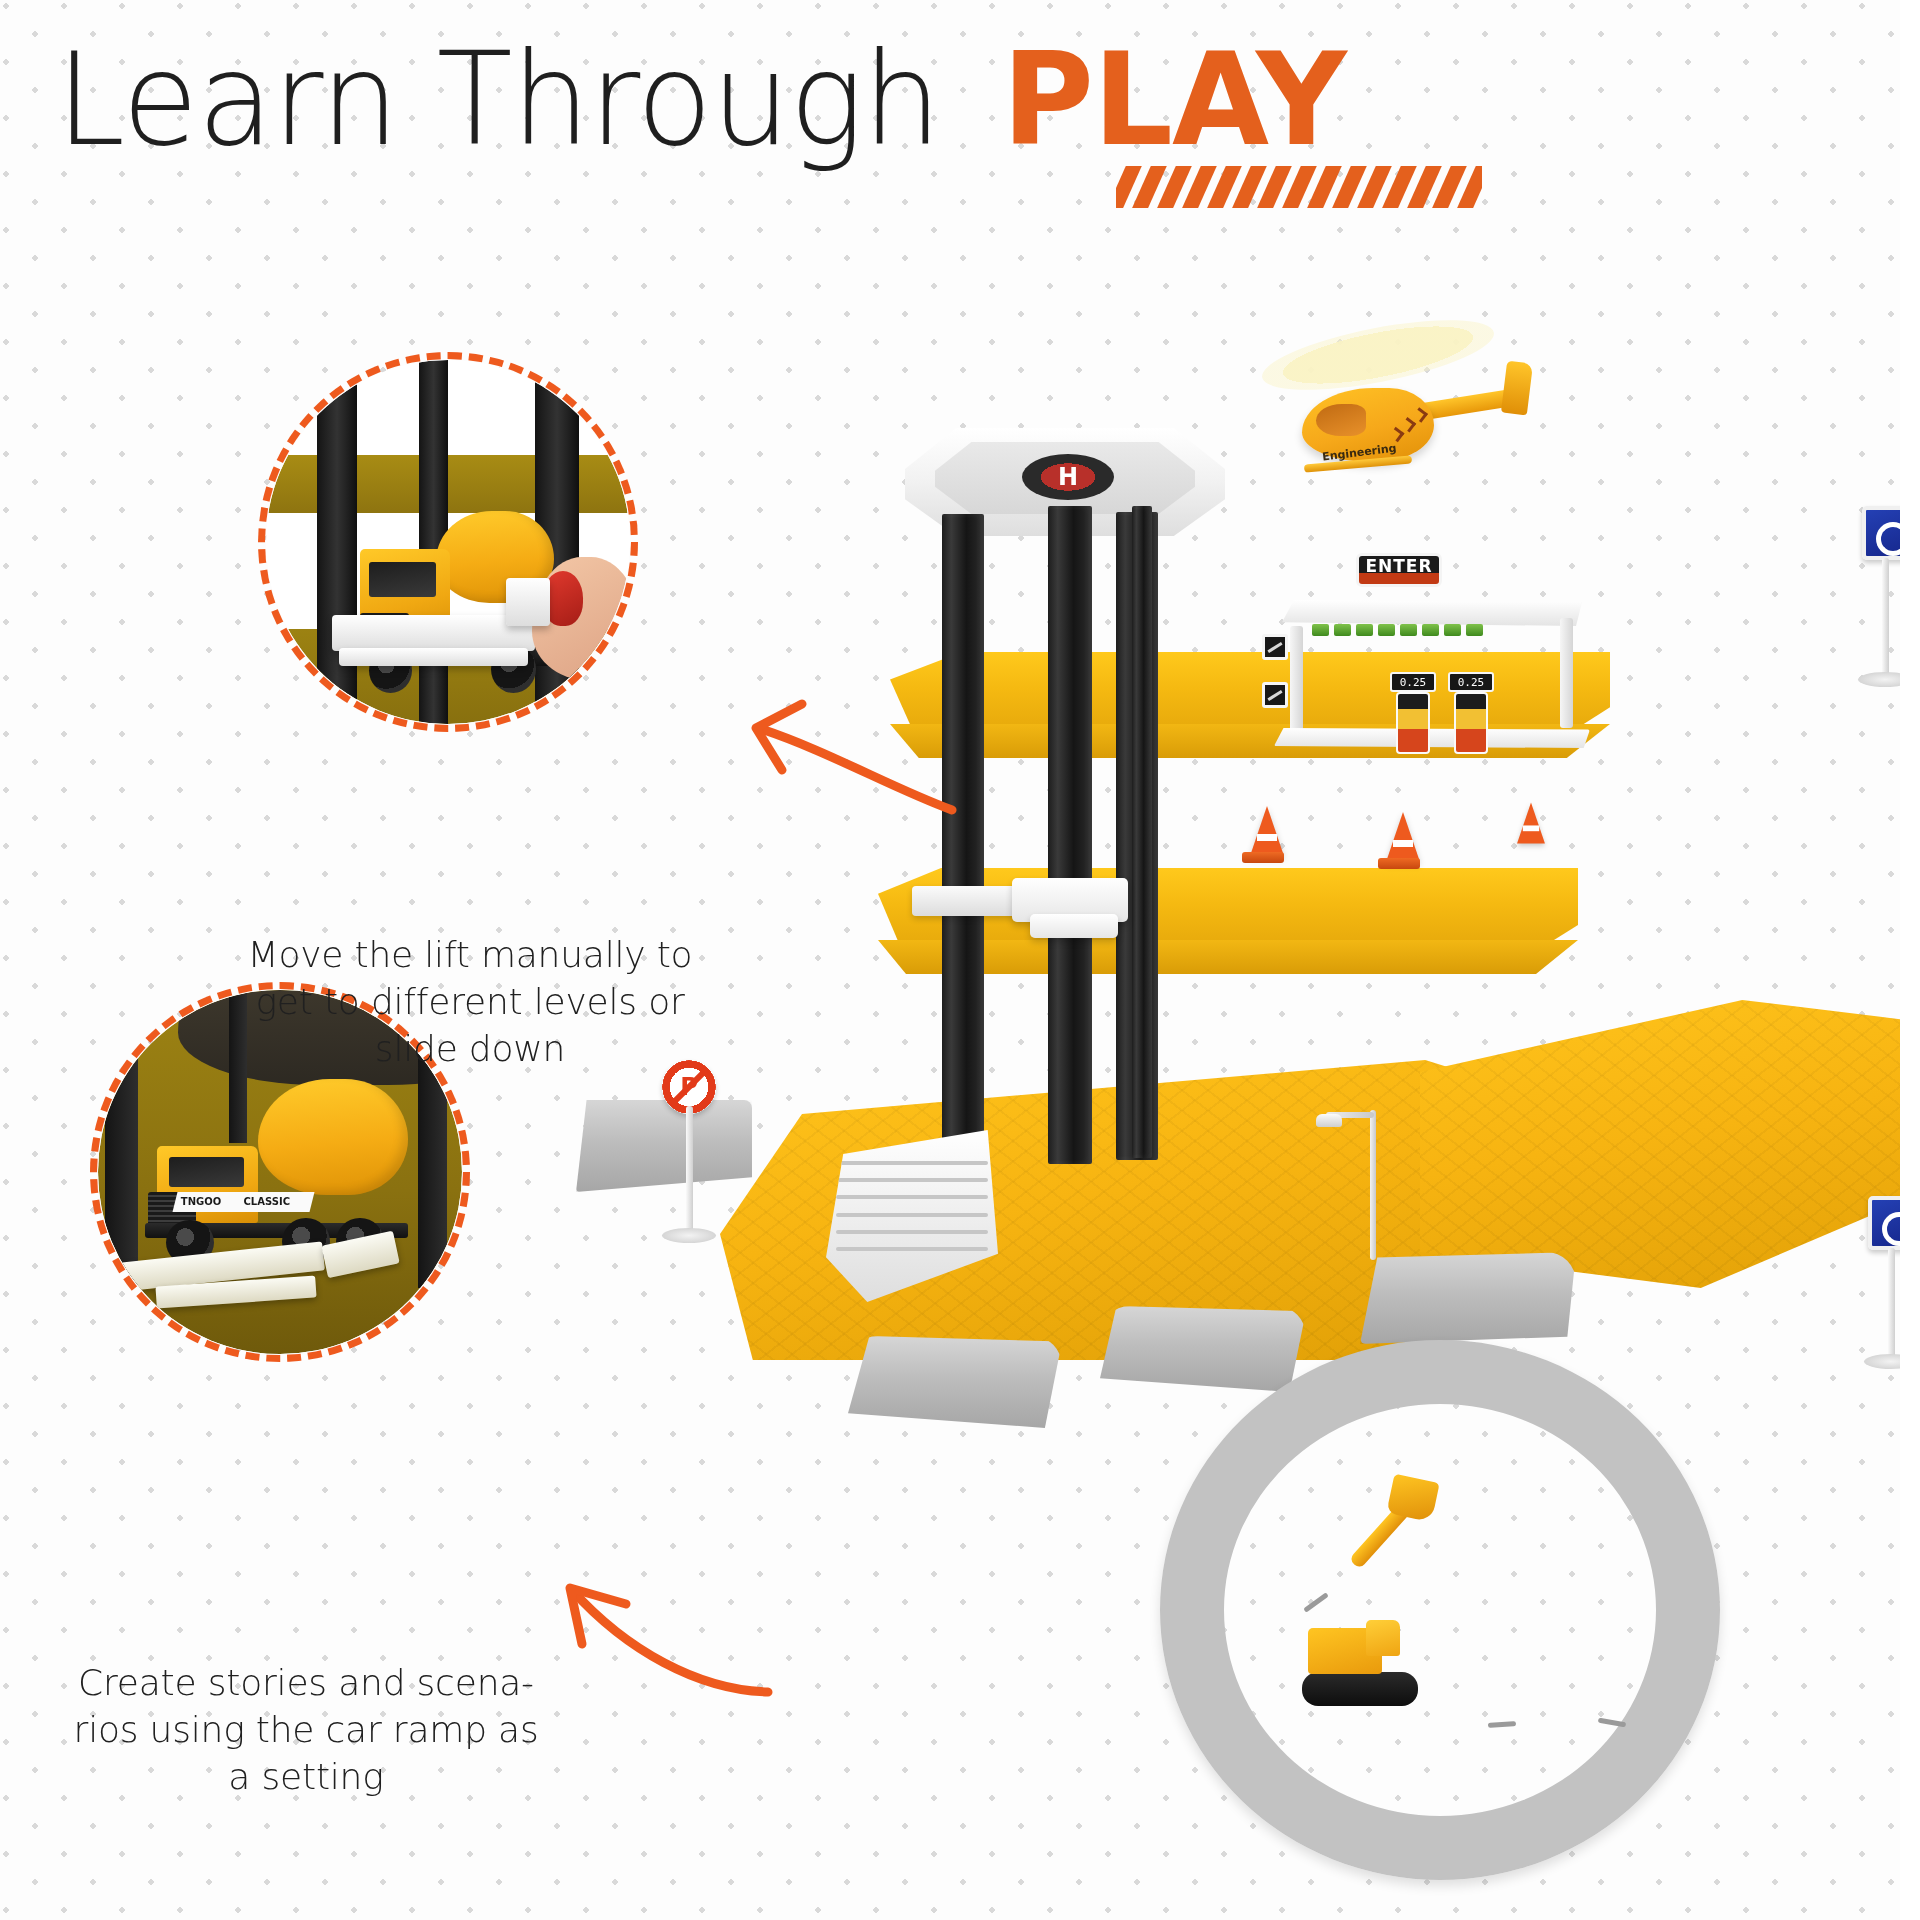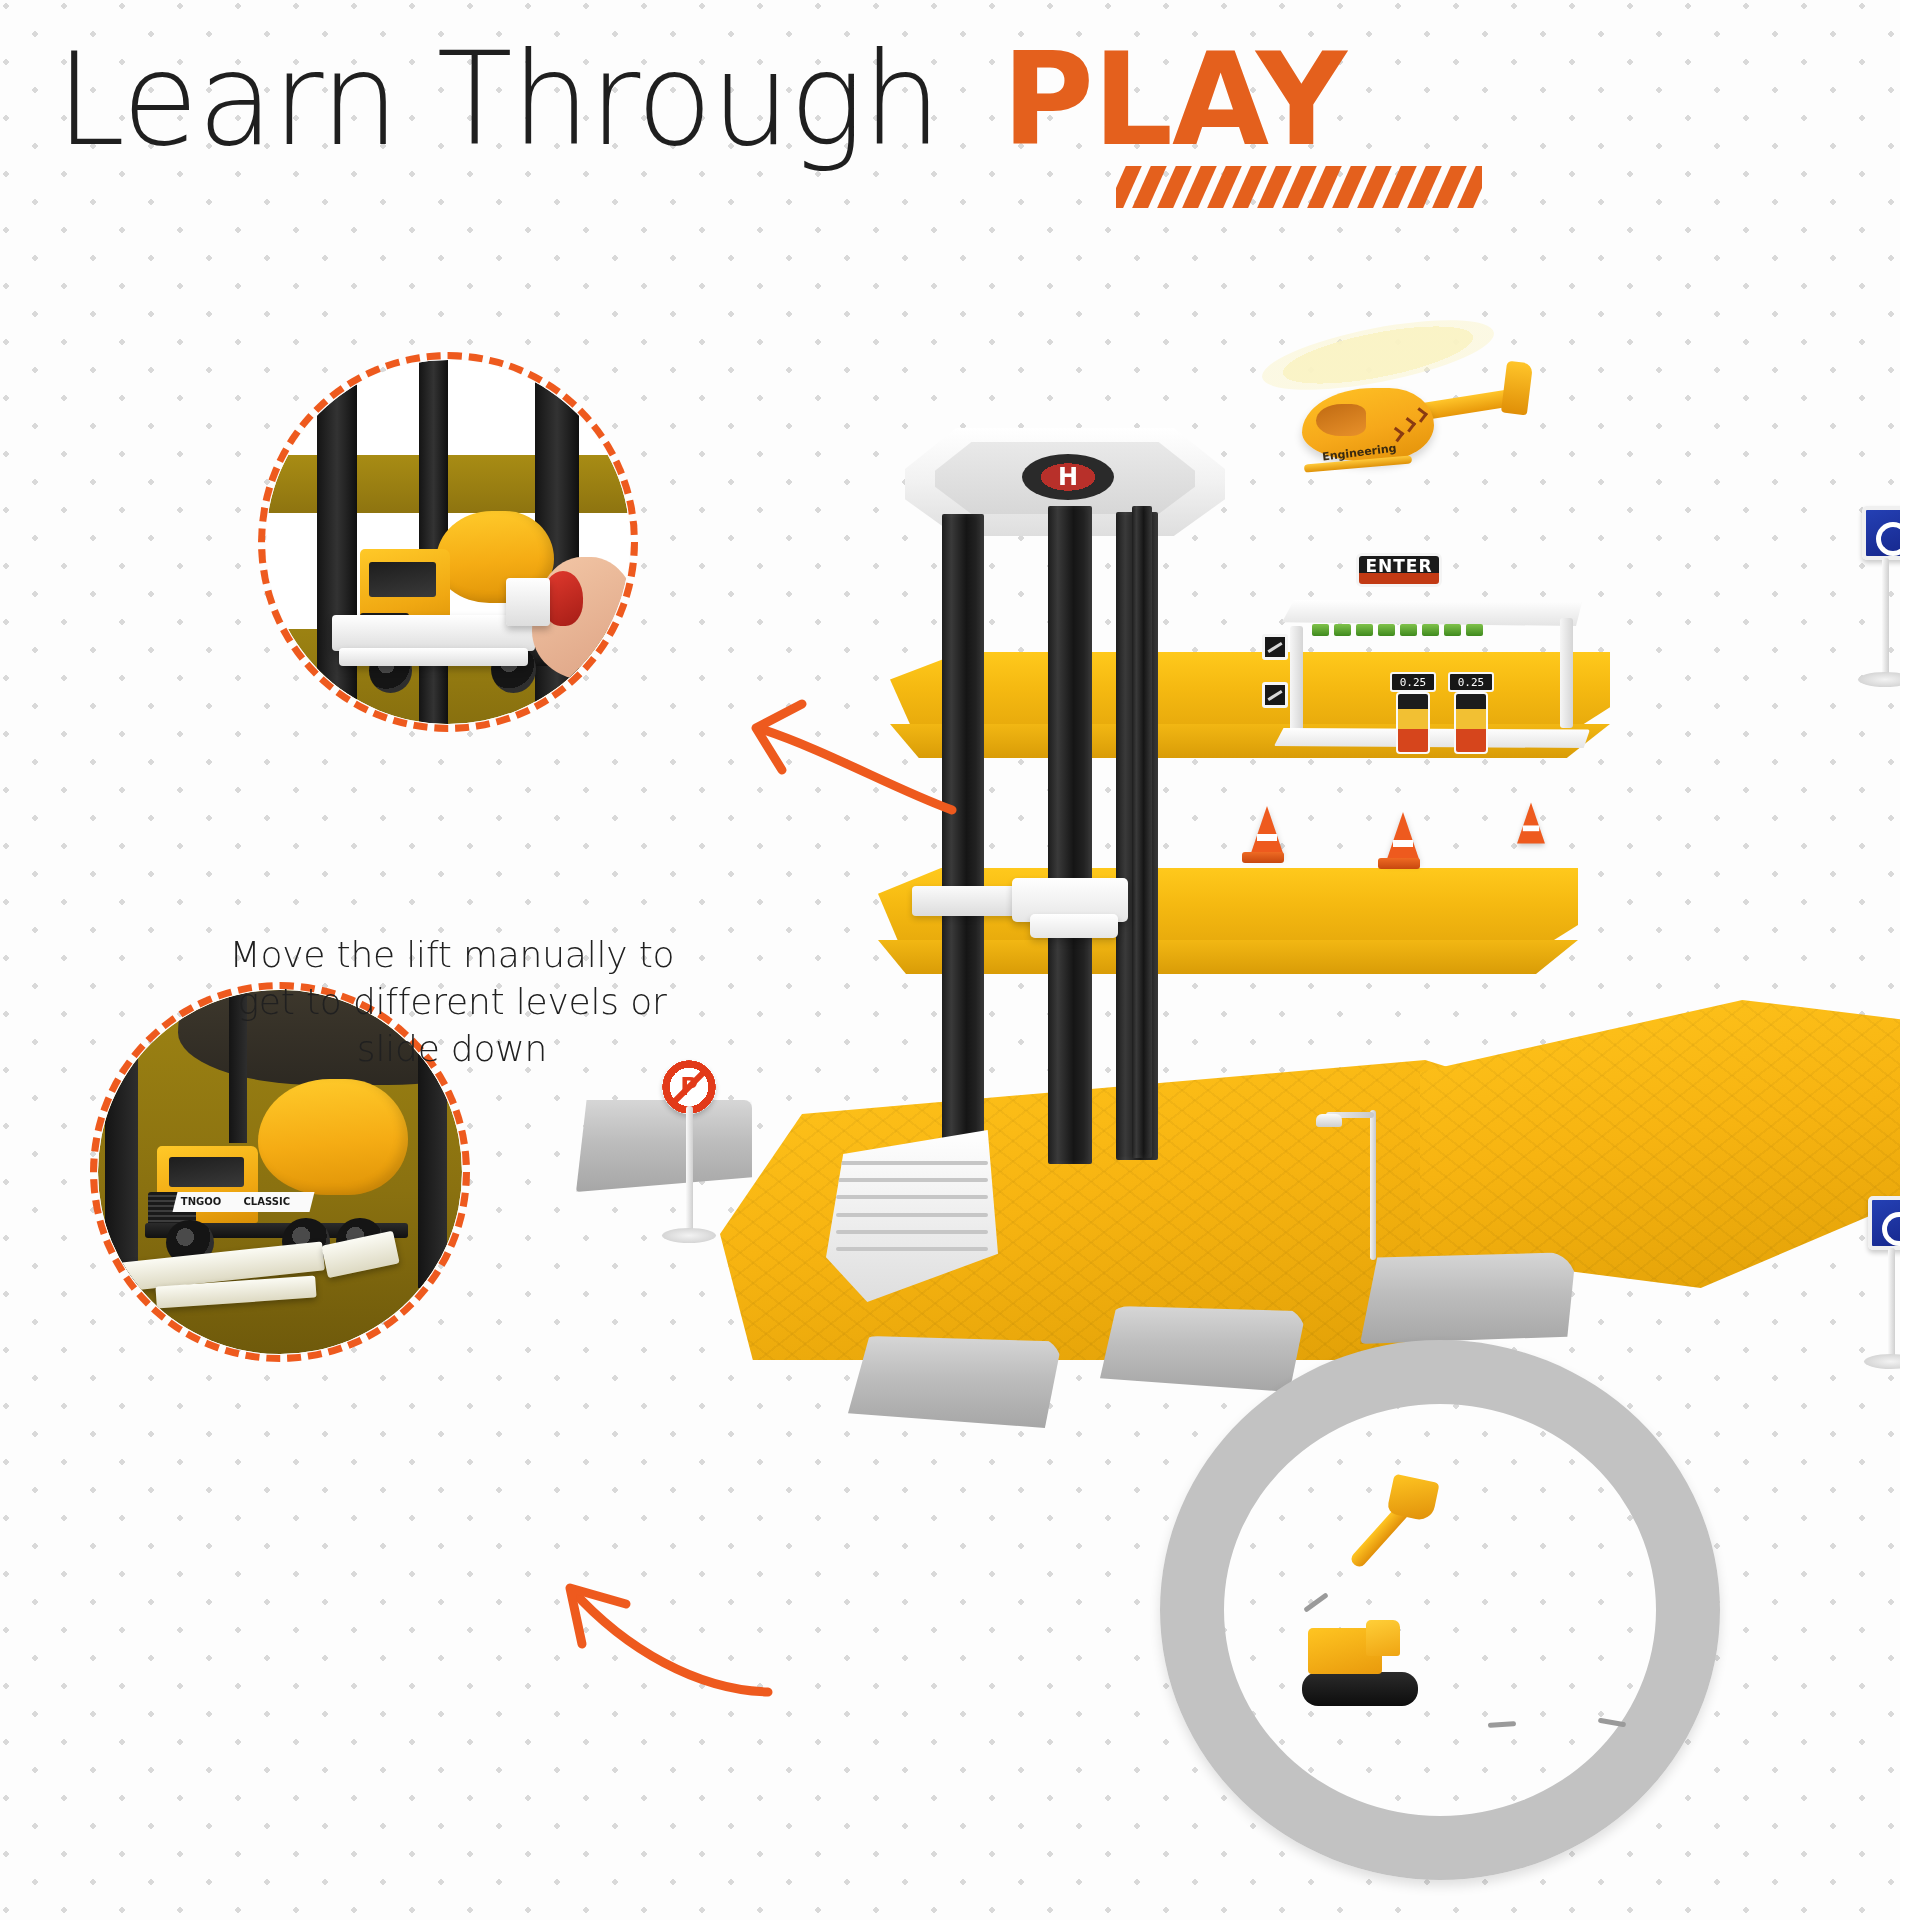--- a/index.html
+++ b/index.html
@@ -795,20 +795,25 @@
   <svg class="arrow-svg" style="left:630px; top:600px;" width="330" height="260" viewBox="0 0 330 260">
     <path d="M 322 210 C 262 188, 196 150, 128 128" fill="none" stroke="#ee5a1e" stroke-width="9" stroke-linecap="round"></path>
     <path d="M 172 104 L 126 128 L 152 170" fill="none" stroke="#ee5a1e" stroke-width="9" stroke-linecap="round" stroke-linejoin="round"></path>
   </svg>
 
   <svg class="arrow-svg" style="left:450px; top:1480px;" width="330" height="220" viewBox="0 0 330 220">
     <path d="M 318 212 C 248 210, 176 170, 122 110" fill="none" stroke="#ee5a1e" stroke-width="9" stroke-linecap="round"></path>
     <path d="M 176 124 L 120 108 L 132 164" fill="none" stroke="#ee5a1e" stroke-width="9" stroke-linecap="round" stroke-linejoin="round"></path>
   </svg>
 
-  <div class="caption" style="left:206px; top:932px; width:492px;">
+  <div class="caption" style="left:224px; top:932px; width:492px;">
     <div>Move the lift manually to</div>
     <div>get to different levels or</div>
     <div>slide down</div>
   </div>
 
+  <div class="caption" style="left:60px; top:1660px; width:492px;">
+    <div>Create stories and scena-</div>
+    <div>rios using the car ramp as</div>
+    <div>a setting</div>
+  </div>
 
 </div>
 
 </body></html>

